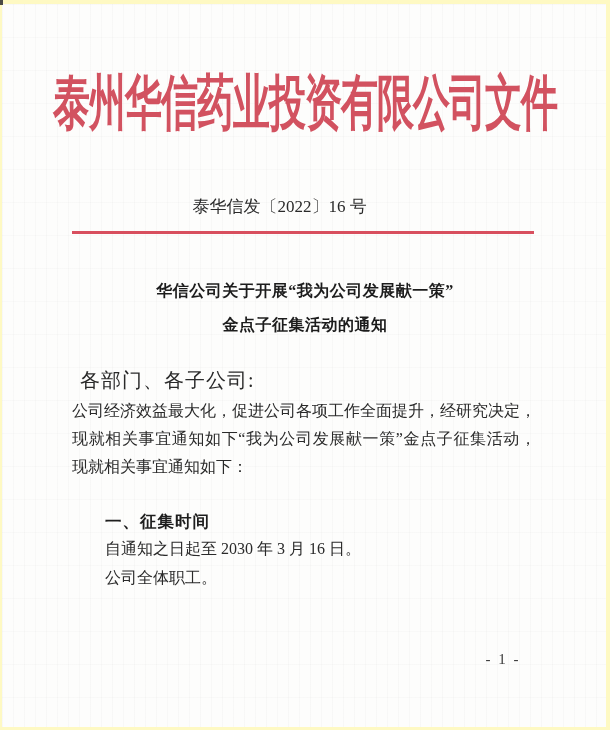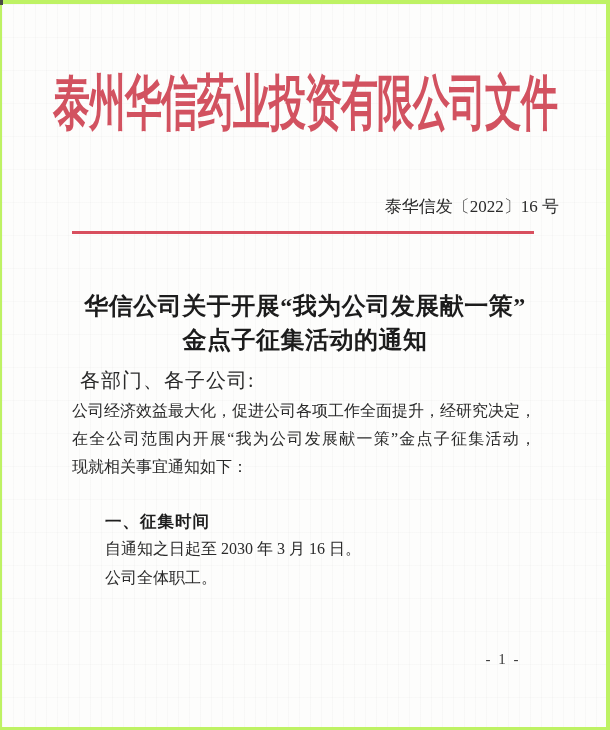--- a/index.html
+++ b/index.html
@@ -3,21 +3,21 @@
 <meta charset="utf-8">
 <style>
   html,body{margin:0;padding:0;}
   body{
     width:610px;height:730px;
     font-family:"Liberation Serif","DejaVu Serif",serif;
     background:#ffffff;
   }
   .scan{
     position:relative;width:610px;height:730px;
-    background:#bef264; 
+    background:#fef9c3; 
     overflow:hidden;
   }
   .page{
     position:absolute;left:2px;top:4px;right:4px;bottom:3px;
     background:#fdfdfc;
     background-image:
       repeating-linear-gradient(to right, rgba(130,130,130,0.045) 0 1px, transparent 1px 11px),
       repeating-linear-gradient(to bottom, rgba(130,130,130,0.035) 0 1px, transparent 1px 33px);
   }
   .speck{
@@ -31,35 +31,34 @@
     font-size:37px;line-height:42px;
     font-weight:900;
     letter-spacing:-1px;
     color:#d25260;
     transform:scaleY(1.62);
     transform-origin:center top;
     white-space:nowrap;
   }
   .doc-number{
     position:absolute;top:196px;left:0;width:559px;
-    text-align:right;
+    text-align:center;
     font-size:17px;line-height:22px;
     color:#2a2a2a;
   }
   .red-rule{
     position:absolute;top:231px;left:72px;width:462px;height:3px;
     background:#d84f5e;
   }
   .doc-title{
     position:absolute;top:274px;left:0;width:610px;
     text-align:center;
-    font-size:24px;line-height:33.5px;
+    font-size:16px;line-height:33.5px;
     font-weight:bold;color:#1c1c1c;
     letter-spacing:0.5px;
-    margin-top:16px;
   }
   .salutation{
     position:absolute;top:369px;left:80px;
     font-size:20px;line-height:23px;color:#2a2a2a;
     letter-spacing:1px;
   }
   .paragraph{
     position:absolute;top:397px;left:72px;width:464px;
     font-size:16px;line-height:28.2px;color:#2a2a2a;
   }
@@ -103,21 +102,21 @@
 
     <div class="doc-title">
       <div>华信公司关于开展“我为公司发展献一策”</div>
       <div>金点子征集活动的通知</div>
     </div>
 
     <div class="salutation">各部门、各子公司:</div>
 
     <div class="paragraph">
       <div class="pline">公司经济效益最大化，促进公司各项工作全面提升，经研究决定，</div>
-      <div class="pline">在全公司范围内开展“我为公司发展献一策”金点子征集活动，</div>
+      <div class="pline">现就相关事宜通知如下“我为公司发展献一策”金点子征集活动，</div>
       <div class="pline last">现就相关事宜通知如下：</div>
     </div>
 
     <div class="sections">
       <div class="sline s-heading">一、征集时间</div>
       <div class="sline">自通知之日起至 2030 年 3 月 16 日。</div>
       <div class="sline">公司全体职工。</div>
     </div>
 
     <div class="page-number">- 1 -</div>

